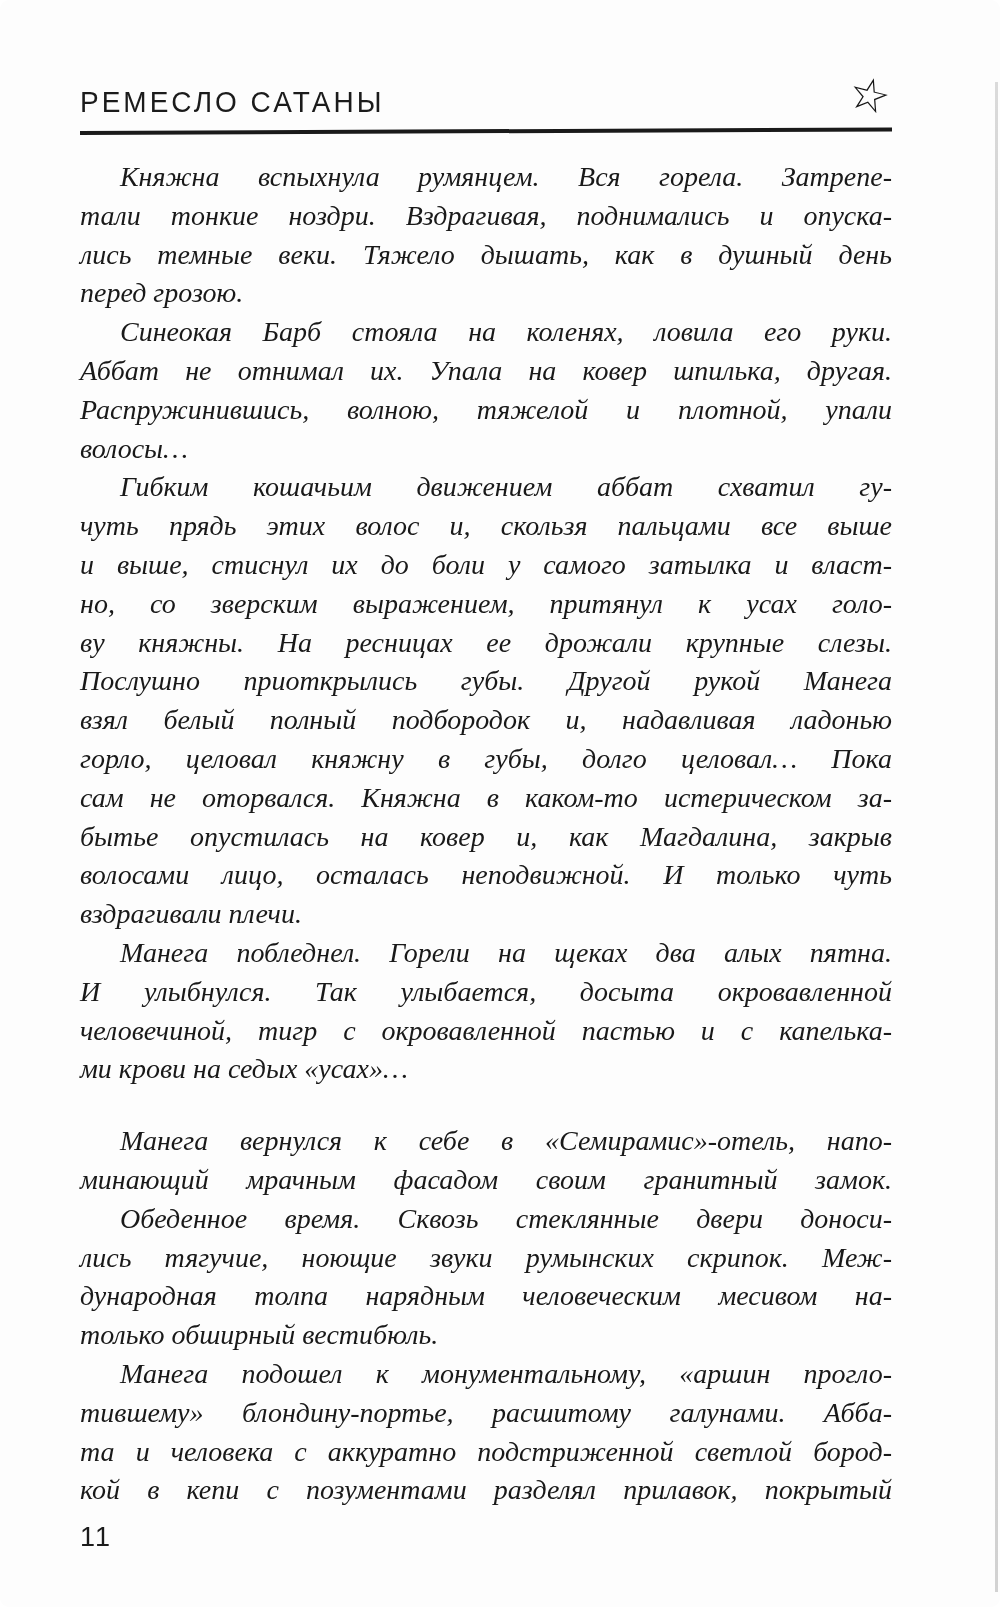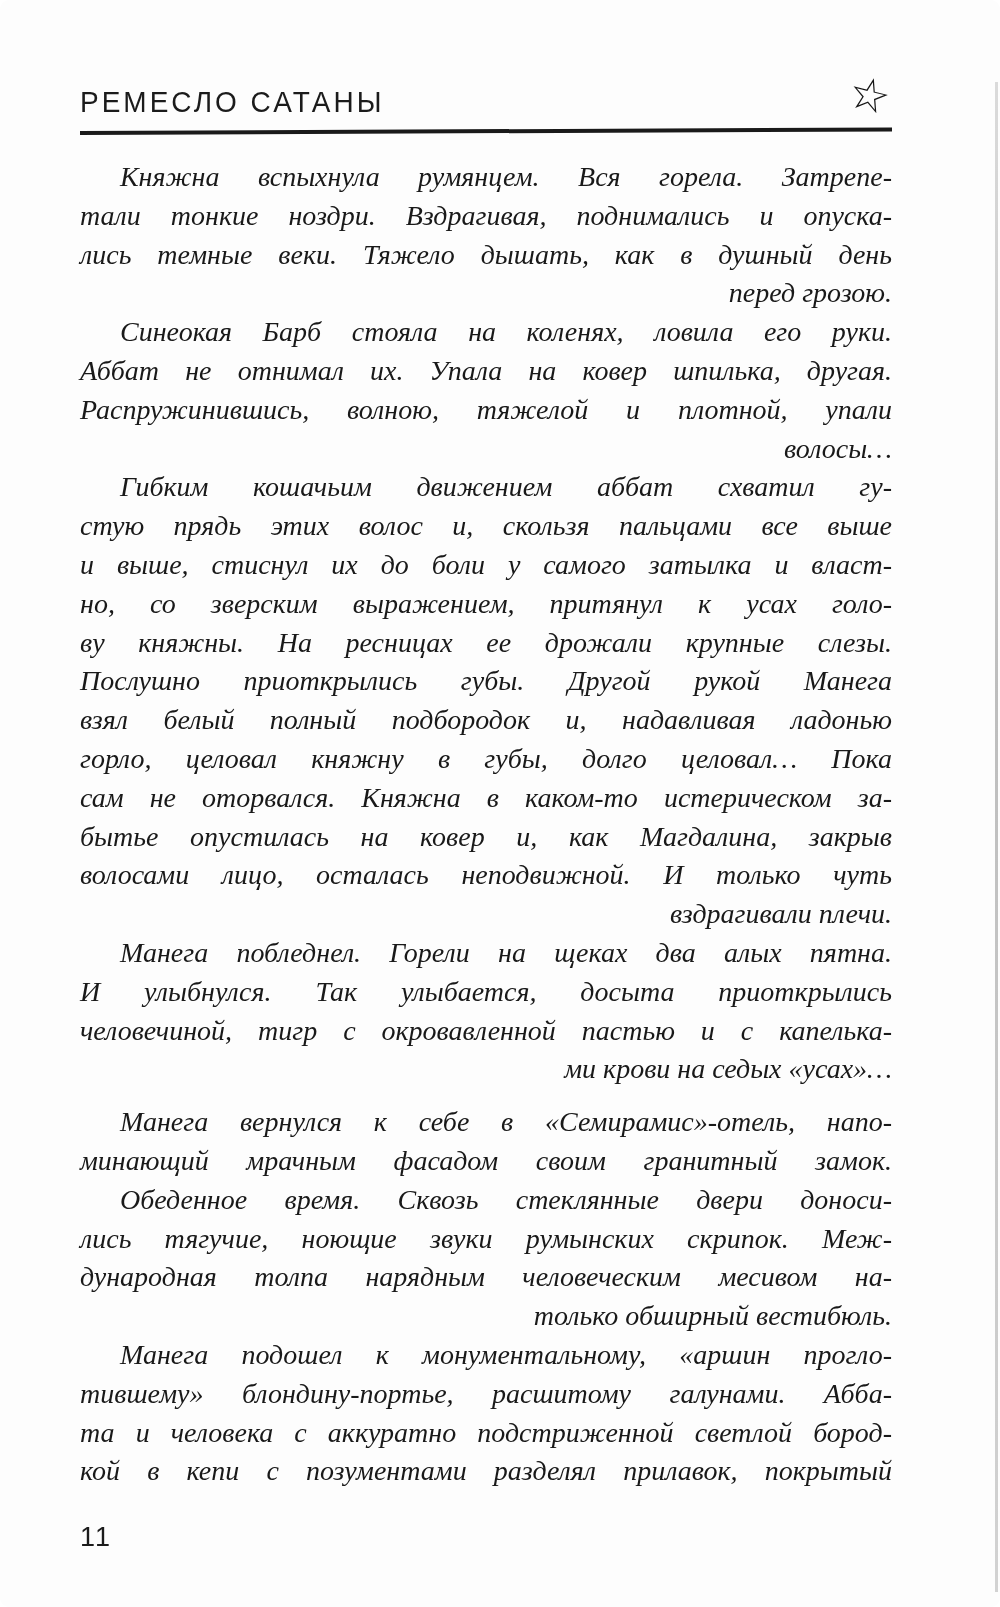--- a/index.html
+++ b/index.html
@@ -55,22 +55,22 @@
   }
   main {
     position: absolute;
     left: 80px; top: 158px;
     width: 812px;
     font-size: 28px;
     line-height: 38.8px;
     color: #191919;
   }
   .para { margin: 0; font-style: italic; }
-  .para.gap { margin-top: 14px; }
-  .line { text-align: right; }
+  .para.gap { margin-top: 33px; }
+  .line { text-align: left; }
   .line.j { text-align: justify; text-align-last: justify; }
   .line.indent { text-indent: 40px; }
   .page-number {
     position: absolute;
     left: 80px; top: 1522px;
     width: 812px;
     font-family: "Liberation Sans", sans-serif;
     font-size: 27px;
     letter-spacing: 2px;
     color: #1b1b1b;
@@ -98,35 +98,35 @@
         <div class="line">перед грозою.</div>
       </div>
       <div class="para">
         <div class="line j indent">Синеокая Барб стояла на коленях, ловила его руки.</div>
         <div class="line j">Аббат не отнимал их. Упала на ковер шпилька, другая.</div>
         <div class="line j">Распружинившись, волною, тяжелой и плотной, упали</div>
         <div class="line">волосы…</div>
       </div>
       <div class="para">
         <div class="line j indent">Гибким кошачьим движением аббат схватил гу-</div>
-        <div class="line j">стую прядь этих волос и, скользя пальцами все выше</div>
+        <div class="line j">чуть прядь этих волос и, скользя пальцами все выше</div>
         <div class="line j">и выше, стиснул их до боли у самого затылка и власт-</div>
         <div class="line j">но, со зверским выражением, притянул к усах голо-</div>
         <div class="line j">ву княжны. На ресницах ее дрожали крупные слезы.</div>
         <div class="line j">Послушно приоткрылись губы. Другой рукой Манега</div>
         <div class="line j">взял белый полный подбородок и, надавливая ладонью</div>
         <div class="line j">горло, целовал княжну в губы, долго целовал… Пока</div>
         <div class="line j">сам не оторвался. Княжна в каком-то истерическом за-</div>
         <div class="line j">бытье опустилась на ковер и, как Магдалина, закрыв</div>
         <div class="line j">волосами лицо, осталась неподвижной. И только чуть</div>
         <div class="line">вздрагивали плечи.</div>
       </div>
       <div class="para">
         <div class="line j indent">Манега побледнел. Горели на щеках два алых пятна.</div>
-        <div class="line j">И улыбнулся. Так улыбается, досыта приоткрылись</div>
+        <div class="line j">И улыбнулся. Так улыбается, досыта окровавленной</div>
         <div class="line j">человечиной, тигр с окровавленной пастью и с капелька-</div>
         <div class="line">ми крови на седых «усах»…</div>
       </div>
       <div class="para gap">
         <div class="line j indent">Манега вернулся к себе в «Семирамис»-отель, напо-</div>
         <div class="line j">минающий мрачным фасадом своим гранитный замок.</div>
       </div>
       <div class="para">
         <div class="line j indent">Обеденное время. Сквозь стеклянные двери доноси-</div>
         <div class="line j">лись тягучие, ноющие звуки румынских скрипок. Меж-</div>

